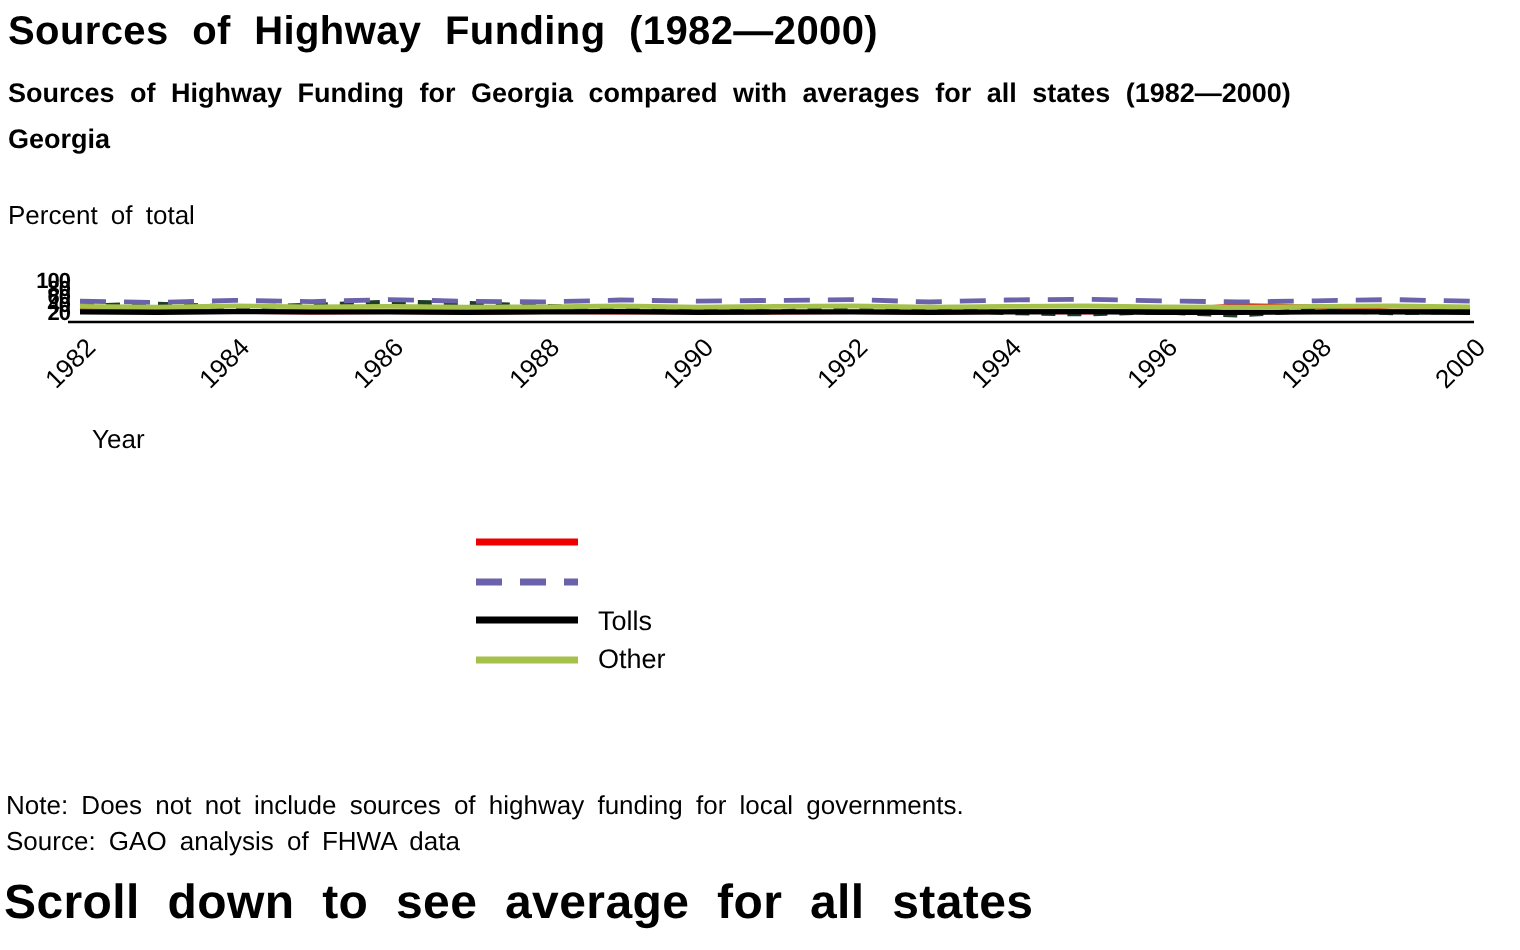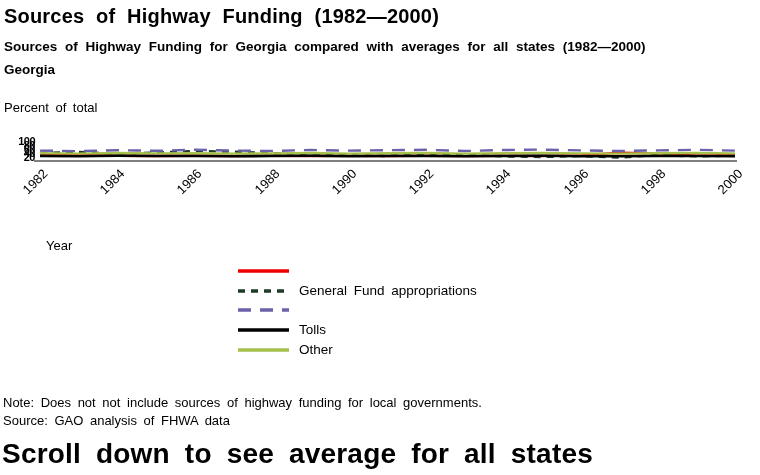--- a/index.html
+++ b/index.html
@@ -11,28 +11,28 @@
   .abs{position:absolute;}
   .page-title{left:4px;top:5px;font-size:20px;font-weight:bold;word-spacing:6px;letter-spacing:0.2px;white-space:nowrap;}
   .page-subtitle{left:4px;top:39px;font-size:13.5px;font-weight:bold;word-spacing:4px;white-space:nowrap;}
   .region-label{left:4px;top:62px;font-size:13.5px;font-weight:bold;word-spacing:4px;}
   .y-axis-title{left:4px;top:100px;font-size:13px;word-spacing:3px;}
   #y-ticks{left:0;top:0;width:36px;height:200px;}
   #y-ticks span{position:absolute;right:1px;font-size:11px;line-height:11px;font-weight:bold;letter-spacing:-0.5px;}
   #chart-svg{left:0;top:136px;}
   .x-tick{position:absolute;width:52px;top:166px;text-align:right;font-size:13px;
     transform:rotate(-45deg);transform-origin:100% 0;white-space:nowrap;}
-  .x-axis-title{left:46px;top:238px;font-size:13px;word-spacing:3px;text-align:center;}
+  .x-axis-title{left:46px;top:212px;font-size:13px;word-spacing:3px;text-align:center;}
   #legend{left:237px;top:261px;}
   .legend-row{display:flex;align-items:center;height:19.7px;}
   .legend-swatch{width:53px;height:8px;margin-right:9px;flex:0 0 auto;}
   .legend-label{font-size:13.5px;word-spacing:3px;white-space:nowrap;}
   .note-line{left:3px;top:395px;font-size:13px;word-spacing:3px;white-space:nowrap;text-align:center;}
   .source-line{left:3px;top:413px;font-size:13px;word-spacing:3px;white-space:nowrap;}
-  .scroll-heading{left:2px;top:438px;font-size:28px;font-weight:bold;word-spacing:7px;letter-spacing:0.2px;white-space:nowrap;}
+  .scroll-heading{left:2px;top:438px;font-size:24px;font-weight:bold;word-spacing:7px;letter-spacing:0.2px;white-space:nowrap;}
 </style>
 </head>
 <body>
 
 <div class="abs page-title">Sources of Highway Funding (1982—2000)</div>
 <div class="abs page-subtitle">Sources of Highway Funding for Georgia compared with averages for all states (1982—2000)</div>
 <div class="abs region-label">Georgia</div>
 <div class="abs y-axis-title">Percent of total</div>
 
 <div class="abs" id="y-ticks">
@@ -68,26 +68,20 @@
 <div class="abs x-axis-title">Year</div>
 
 <div class="abs" id="legend">
   <div class="legend-row">
     <svg class="legend-swatch" viewBox="0 0 53 8">
         <line x1="1" y1="4" x2="52" y2="4" stroke="#ee0000" stroke-width="3.6"></line>
       </svg>
   </div>
   <div class="legend-row">
     <svg class="legend-swatch" viewBox="0 0 53 8">
-        <line x1="1" y1="4" x2="52" y2="4" stroke="#1e3c28" stroke-width="3.6" stroke-dasharray="7,6"></line>
-      </svg>
-    <span class="legend-label">General Fund appropriations</span>
-  </div>
-  <div class="legend-row">
-    <svg class="legend-swatch" viewBox="0 0 53 8">
         <line x1="1" y1="4" x2="52" y2="4" stroke="#6a62ab" stroke-width="3.6" stroke-dasharray="13,9"></line>
       </svg>
   </div>
   <div class="legend-row">
     <svg class="legend-swatch" viewBox="0 0 53 8">
         <line x1="1" y1="4" x2="52" y2="4" stroke="#000000" stroke-width="3.6"></line>
       </svg>
     <span class="legend-label">Tolls</span>
   </div>
   <div class="legend-row">

